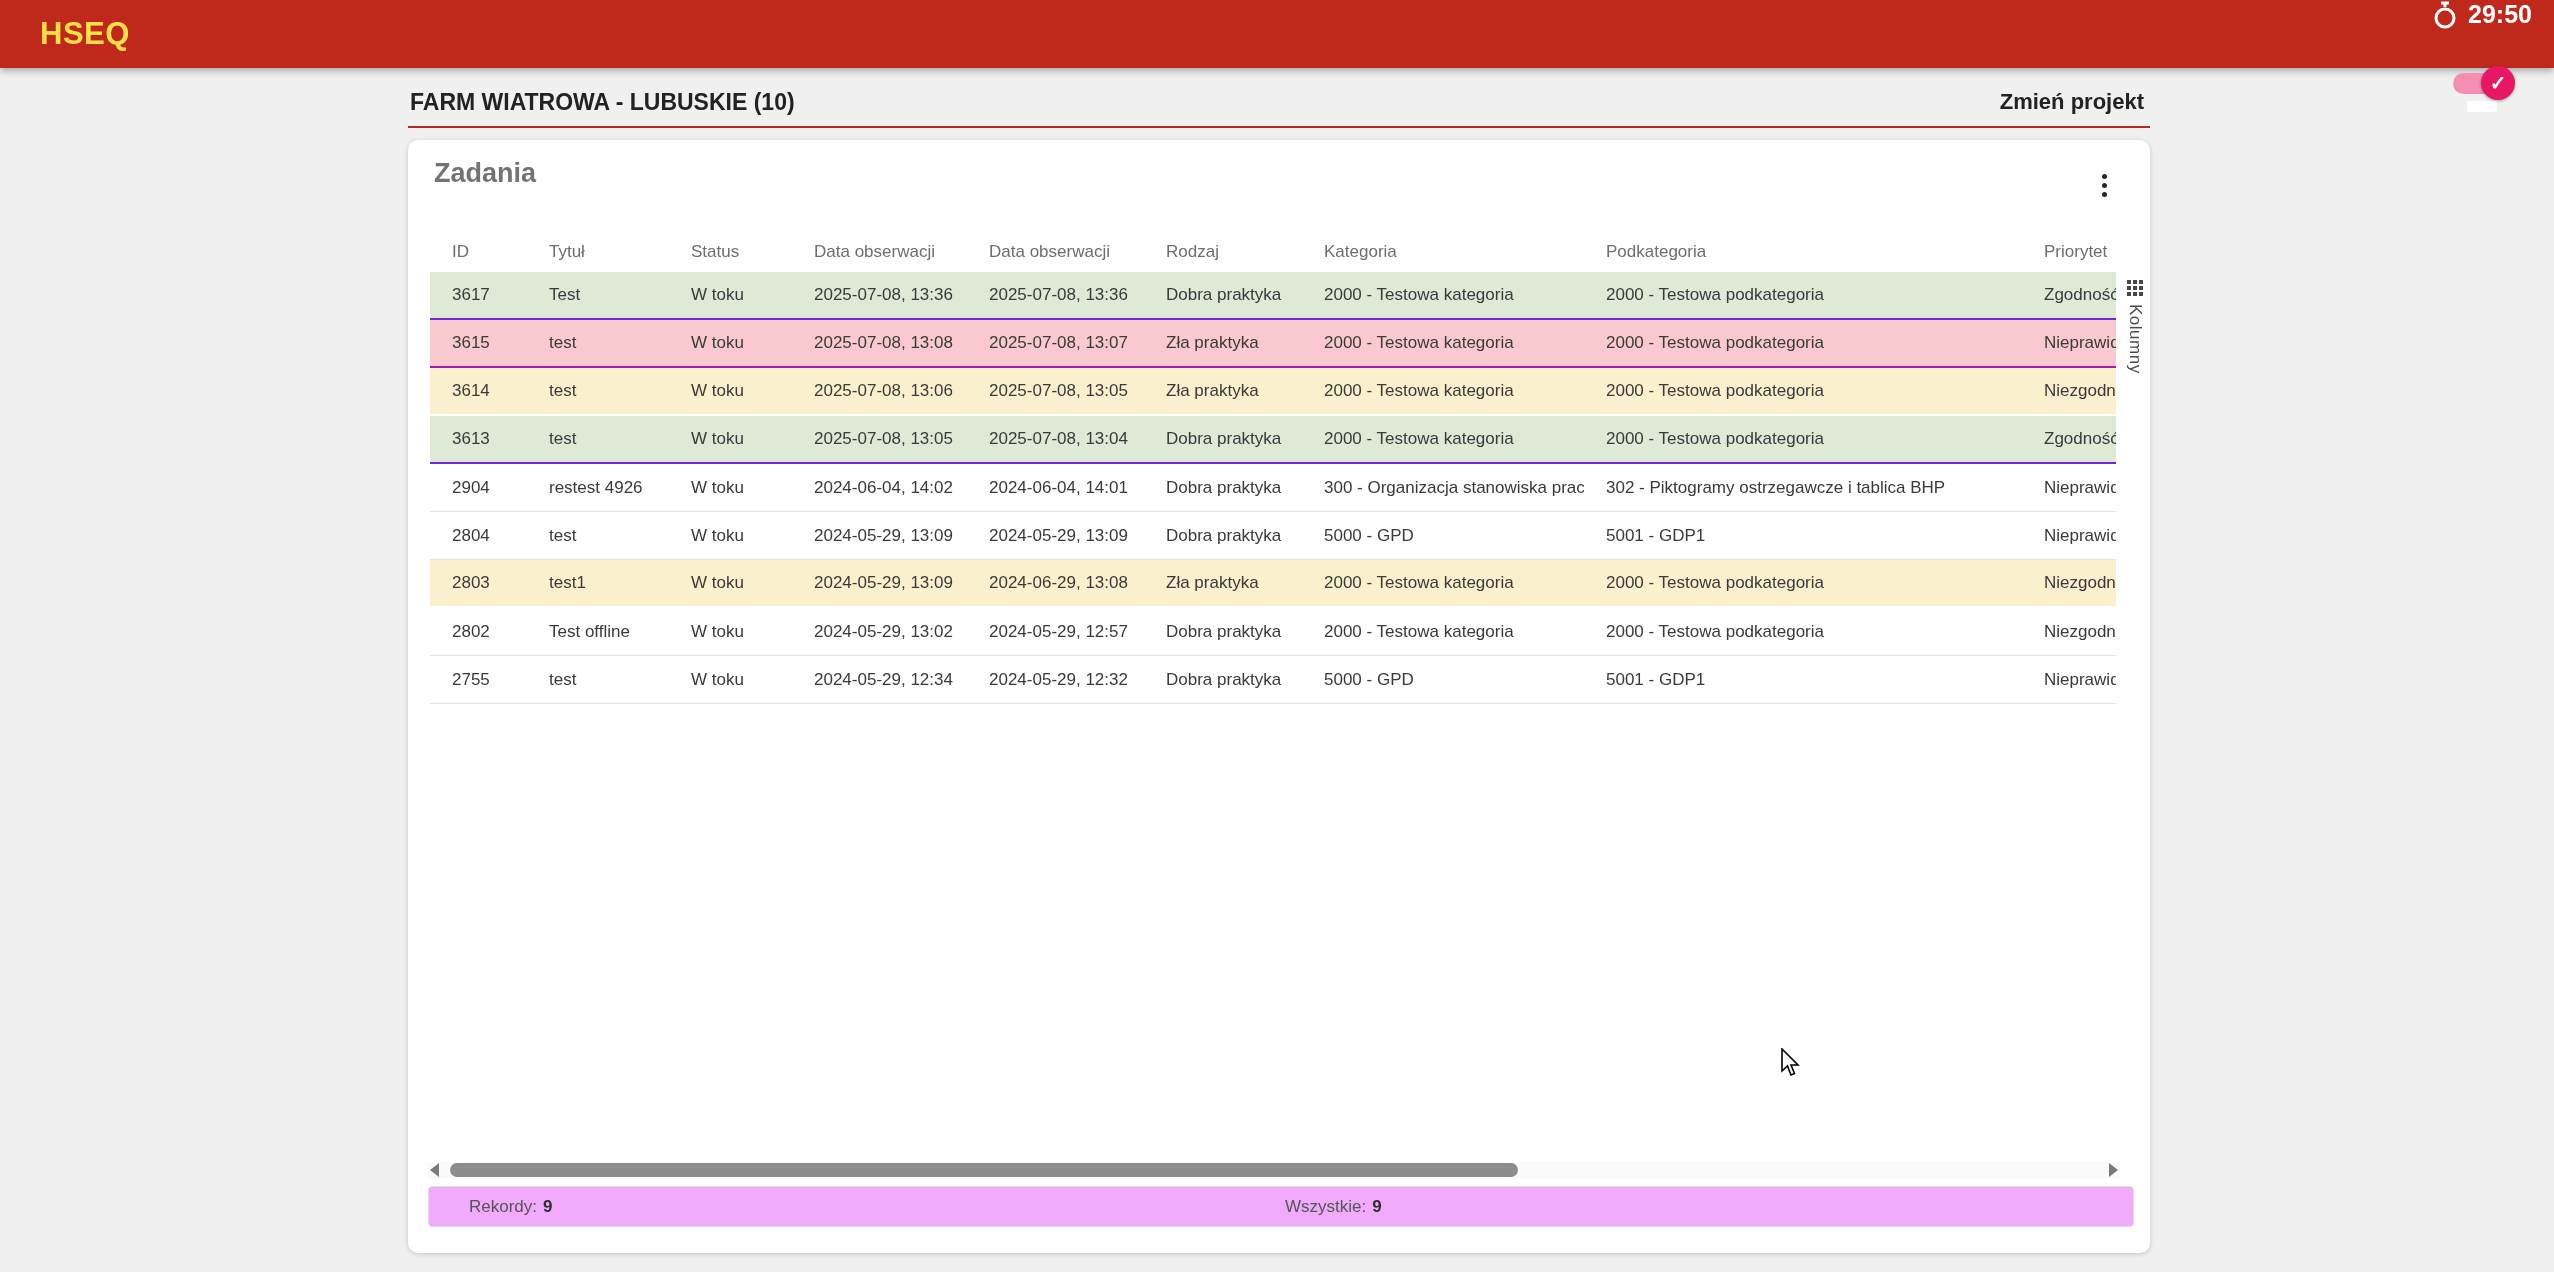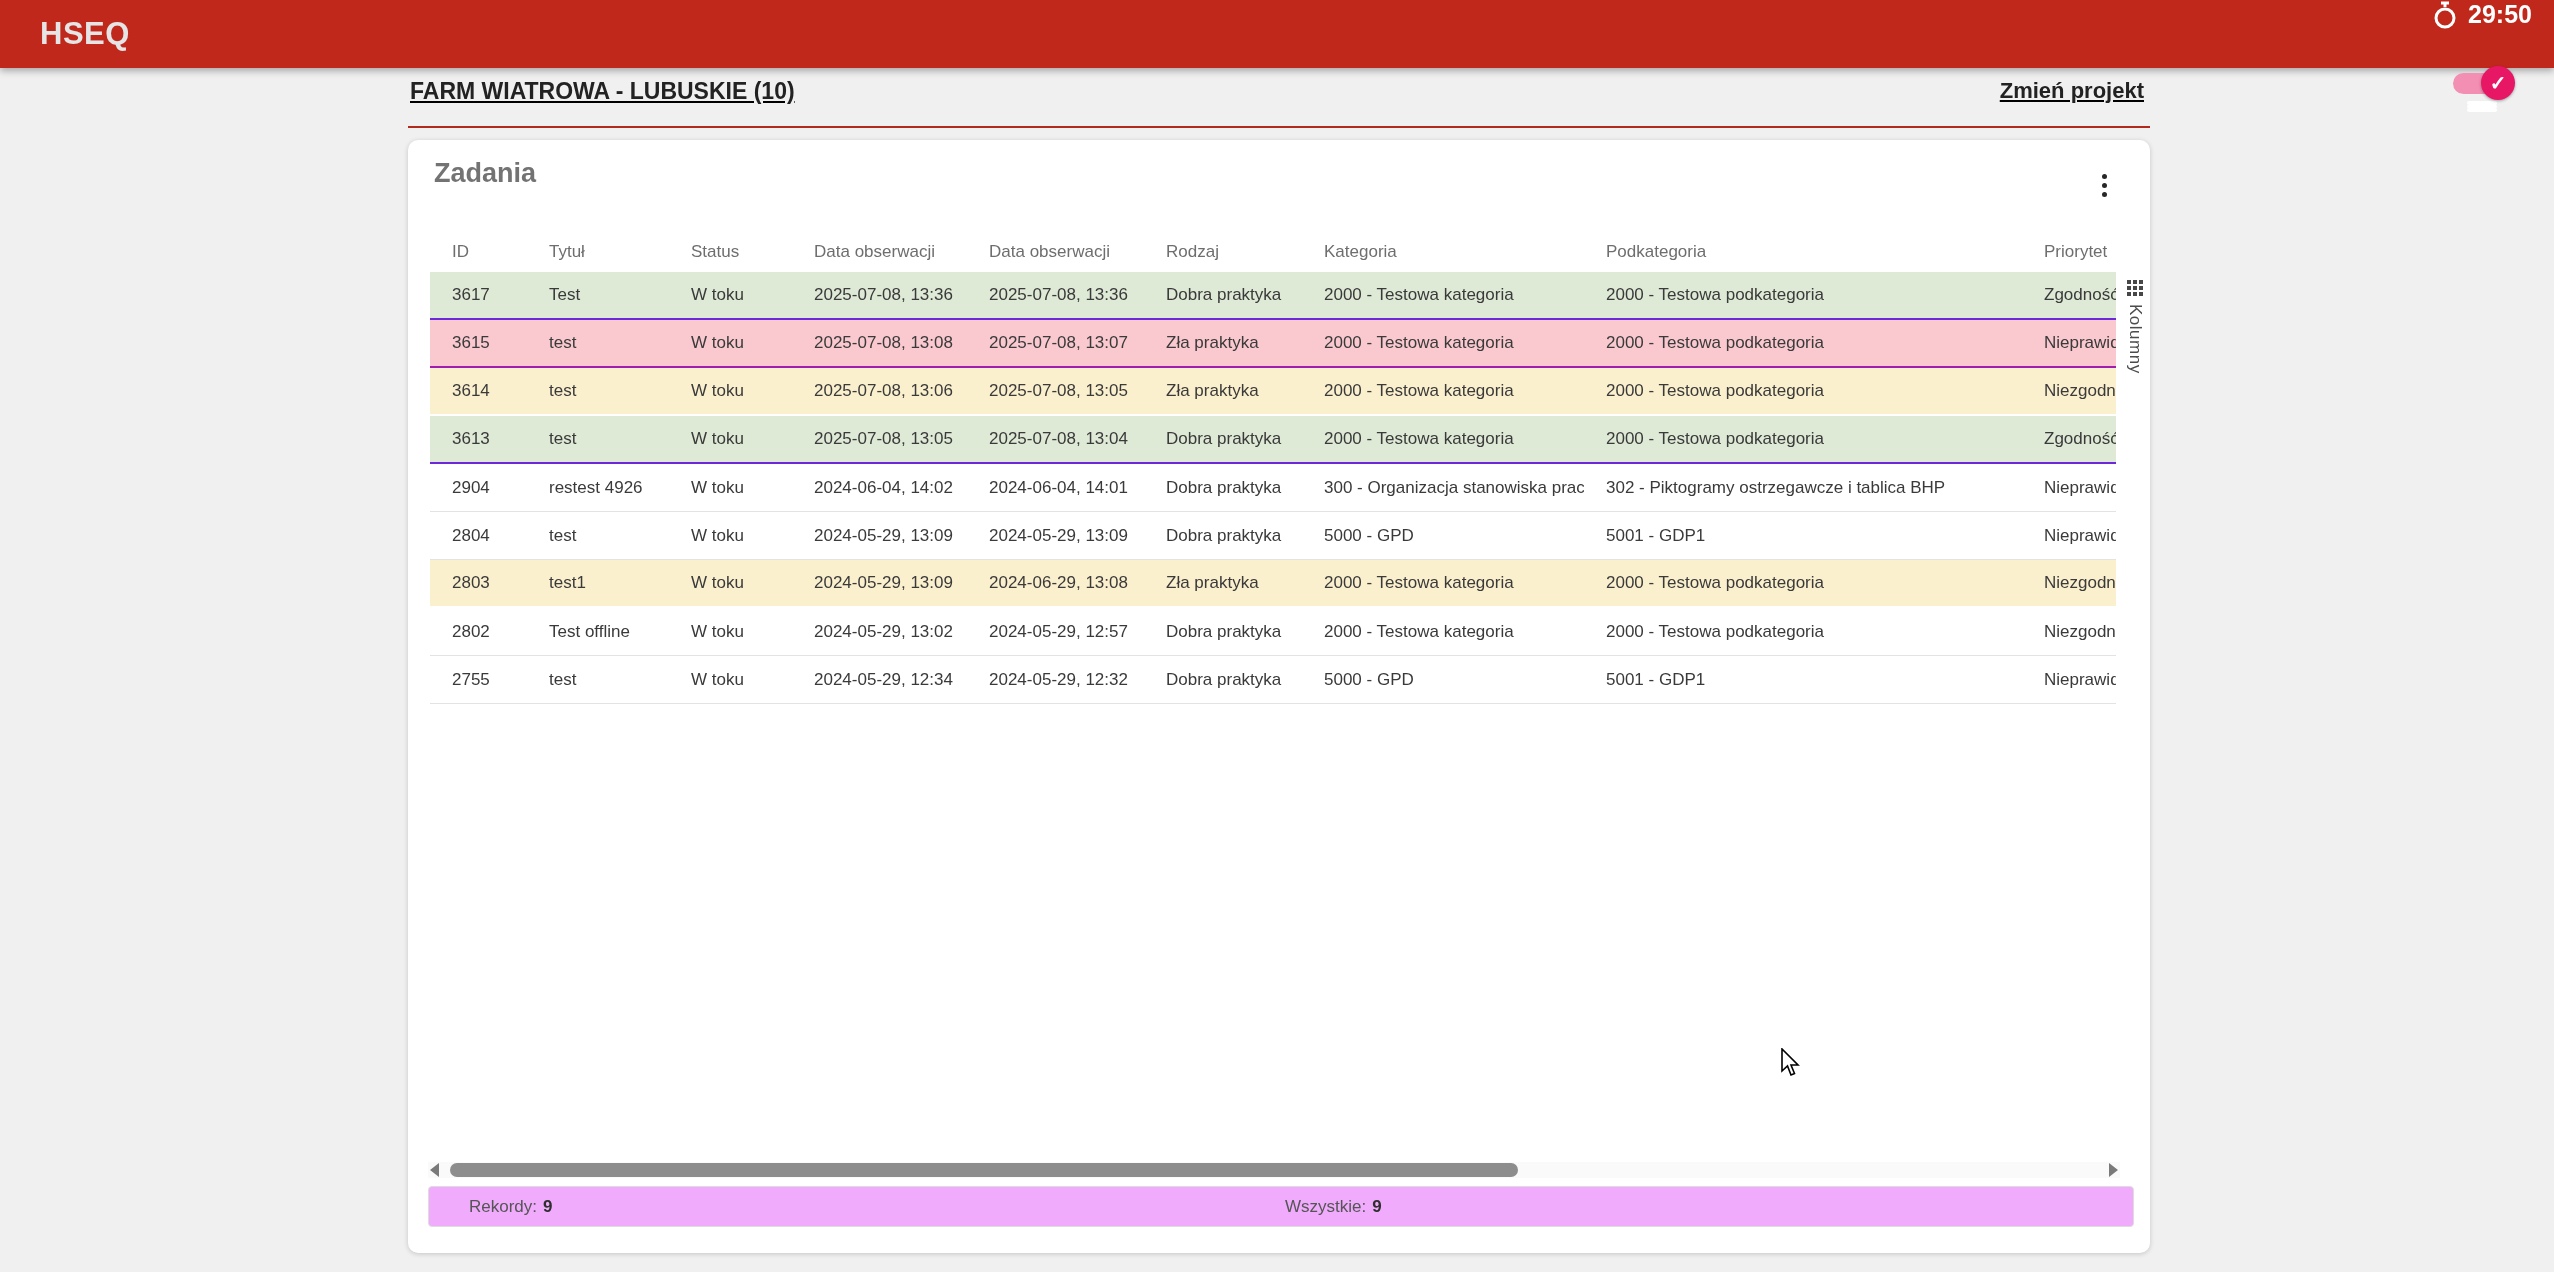--- a/index.html
+++ b/index.html
@@ -3,34 +3,34 @@
 <meta charset="utf-8">
 <style>
   * { margin:0; padding:0; box-sizing:border-box; }
   body { background:#e9e9e9; font-family:"Liberation Sans", sans-serif; }
   .page { position:relative; width:2554px; height:1272px; background:var(--page-bg,#f0f0f0); overflow:hidden; }
 
   
   .appbar { position:absolute; top:0; left:0; width:100%; height:68px;
     background:var(--appbar-red,#c1281c); display:flex; align-items:center;
     box-shadow:0 3px 7px rgba(0,0,0,.30); z-index:10; }
-  .brand { color:#e5e5e5; font-weight:bold; font-size:31px; letter-spacing:.5px; margin-left:40px; }
+  .brand { color:#fde047; font-weight:bold; font-size:31px; letter-spacing:.5px; margin-left:40px; }
   .appbar-right { position:absolute; right:22px; top:0; height:68px; display:flex; align-items:center; gap:36px;flex-direction:column; }
   .timer-wrap { display:flex; align-items:center; gap:10px; color:#fff; font-weight:bold; font-size:25px; }
   .toggle { position:relative; width:66px; height:36px; cursor:pointer; }
   .toggle .track { position:absolute; left:4px; top:8px; width:56px; height:21px; border-radius:11px; background:var(--toggle-track,#f28fb3); }
   .toggle .thumb { position:absolute; right:0; top:1px; width:34px; height:34px; border-radius:50%;
     background:var(--toggle-thumb,#e81766); box-shadow:0 1px 3px rgba(0,0,0,.35);
     display:flex; align-items:center; justify-content:center; color:#fff; font-size:20px; font-weight:bold; }
   .hamburger { width:30px; height:22px; display:flex; flex-direction:column; justify-content:space-between; cursor:pointer; }
   .hamburger span { display:block; height:3.5px; background:#fff; border-radius:2px; }
 
   
   .project-header { position:absolute; left:408px; top:78px; width:1742px; height:50px;
-    border-bottom:2px solid var(--underline-red,#b22a1e); display:flex; align-items:flex-start; justify-content:space-between;text-decoration:underline; }
+    border-bottom:2px solid var(--underline-red,#b22a1e); display:flex; align-items:center; justify-content:space-between; }
   .project-title { font-size:23px; font-weight:bold; color:#222; margin-left:2px; }
   .change-project { font-size:22px; font-weight:bold; color:#222; cursor:pointer; margin-right:6px; }
 
   
   .card { position:absolute; left:408px; top:140px; width:1742px; height:1113px;
     background:#fff; border-radius:10px; box-shadow:0 1px 5px rgba(0,0,0,.18); }
   .card-title { position:absolute; left:26px; top:18px; font-size:27px; font-weight:bold; color:#737373; }
   .kebab { position:absolute; right:32px; top:28px; width:28px; height:34px;
     display:flex; flex-direction:column; align-items:center; justify-content:center; gap:4px; cursor:pointer; }
   .kebab i { width:5px; height:5px; border-radius:50%; background:#272727; }

